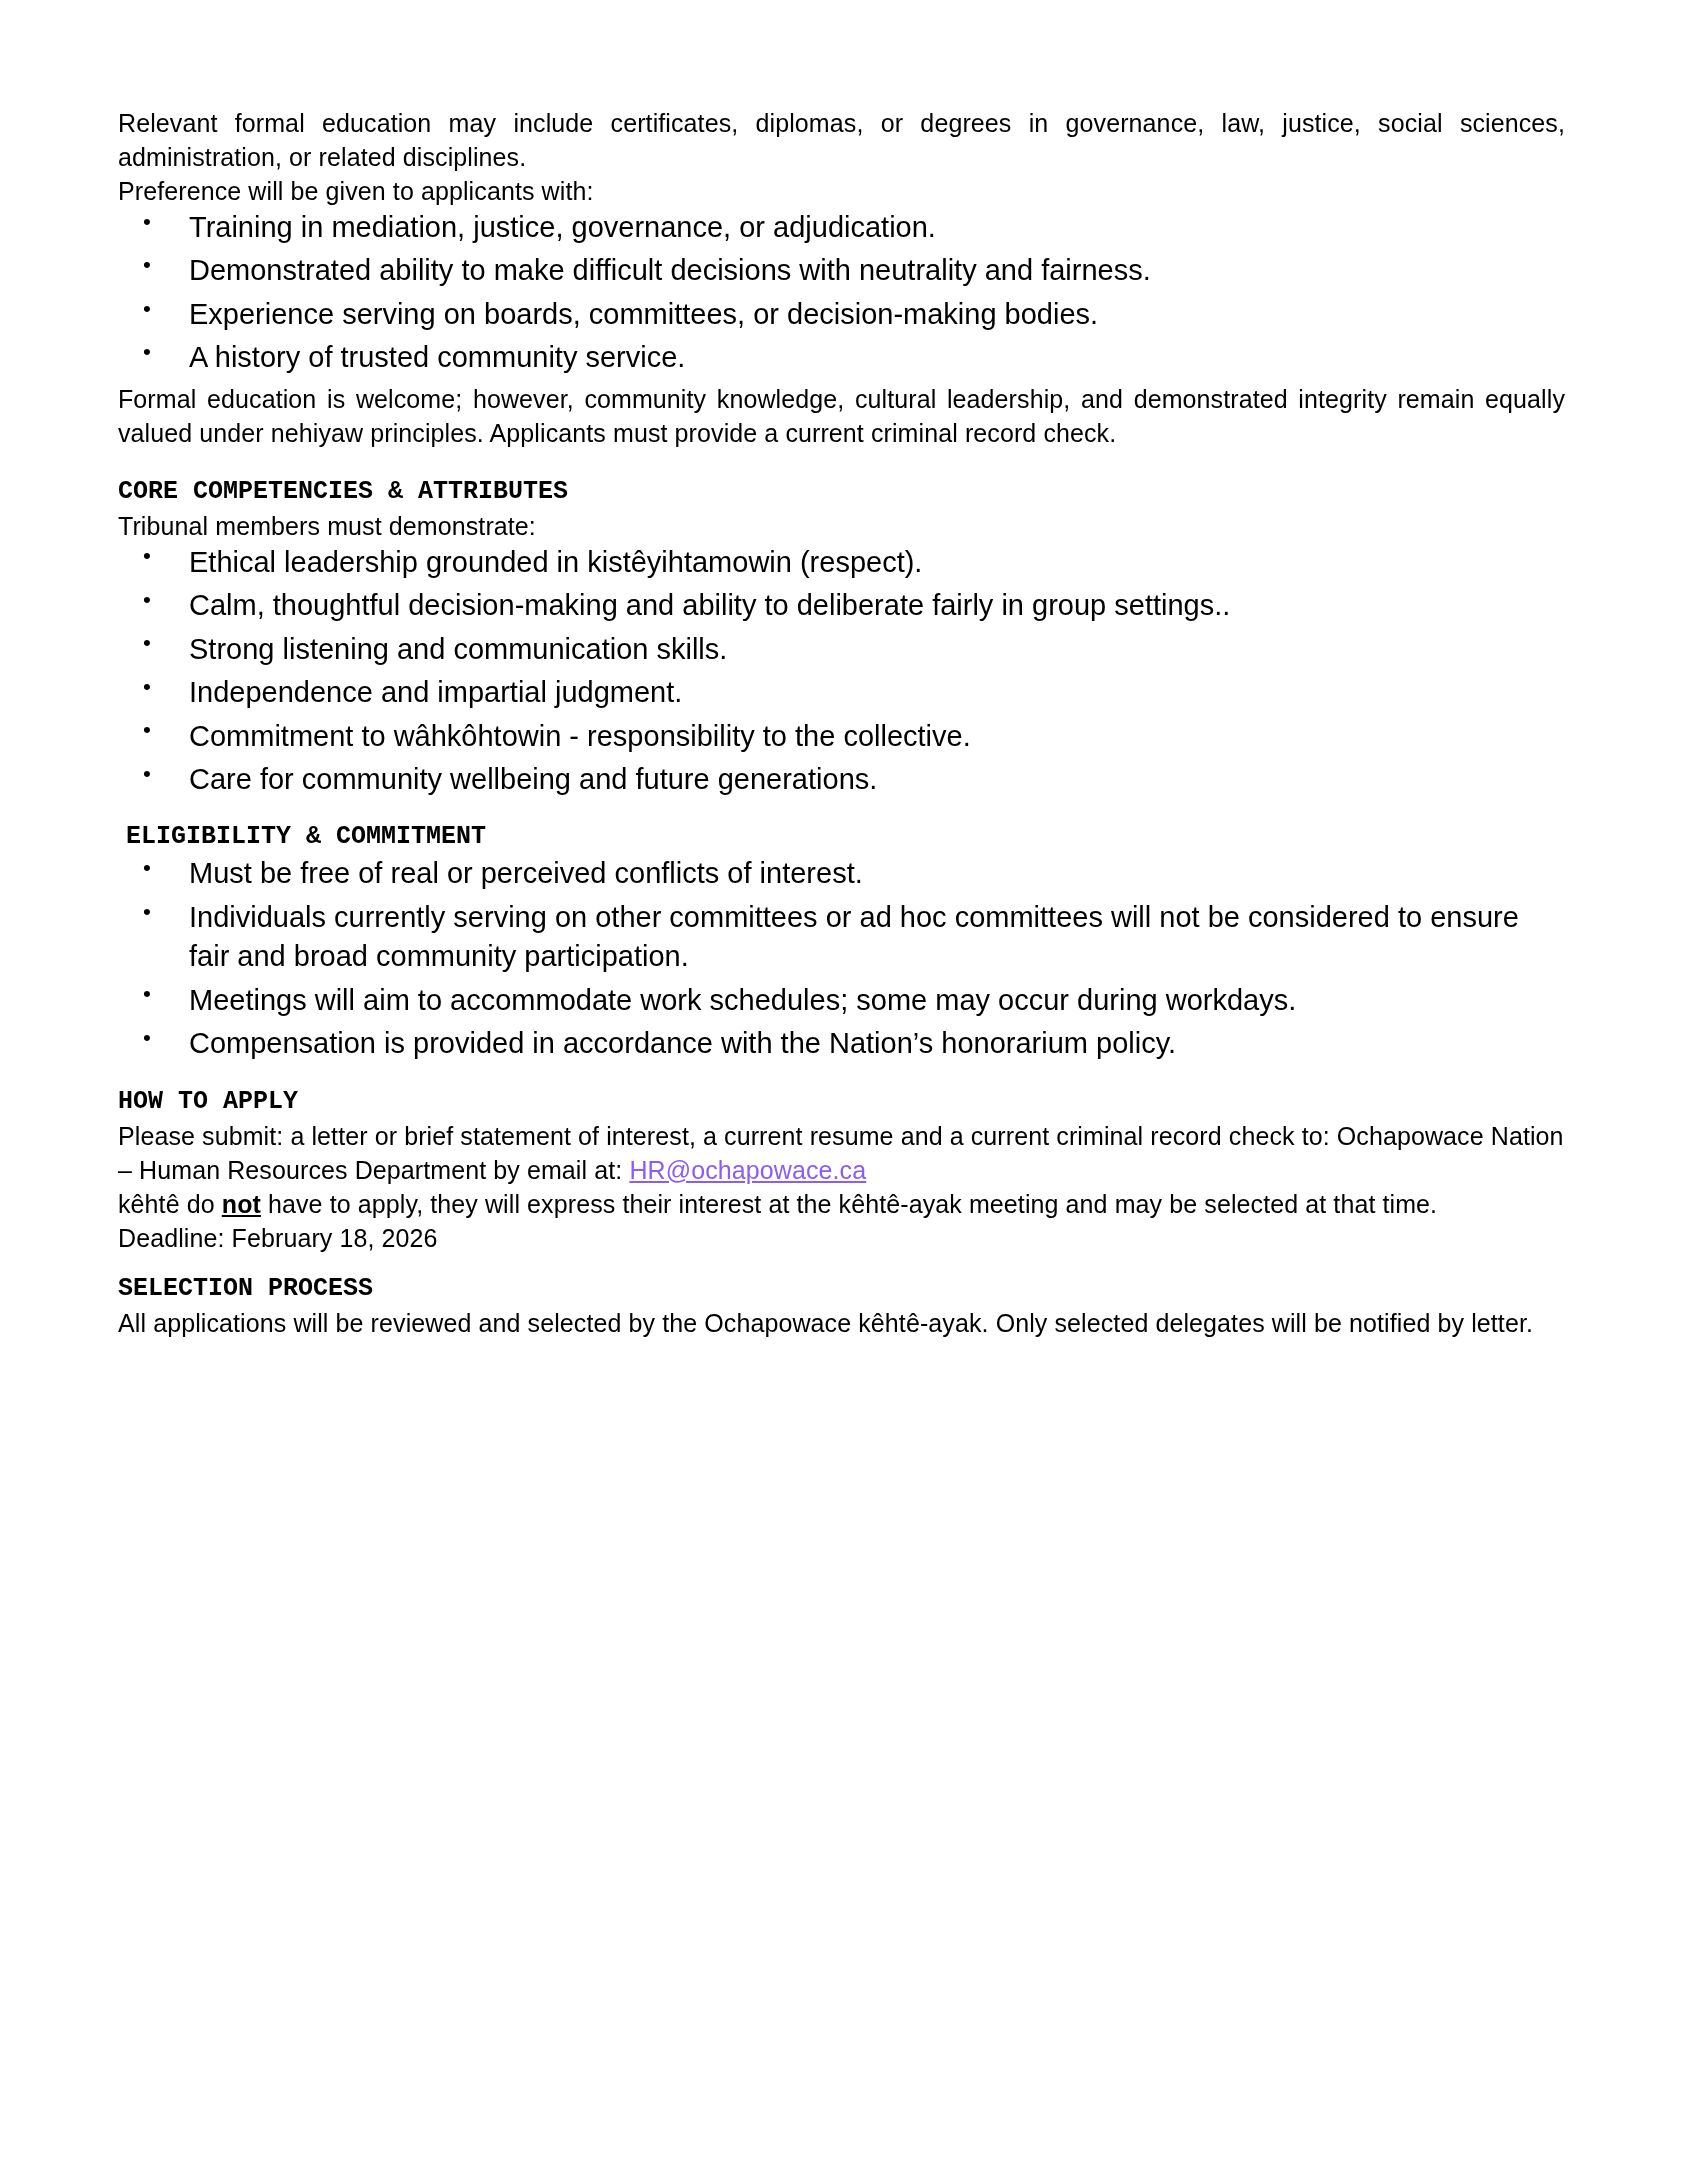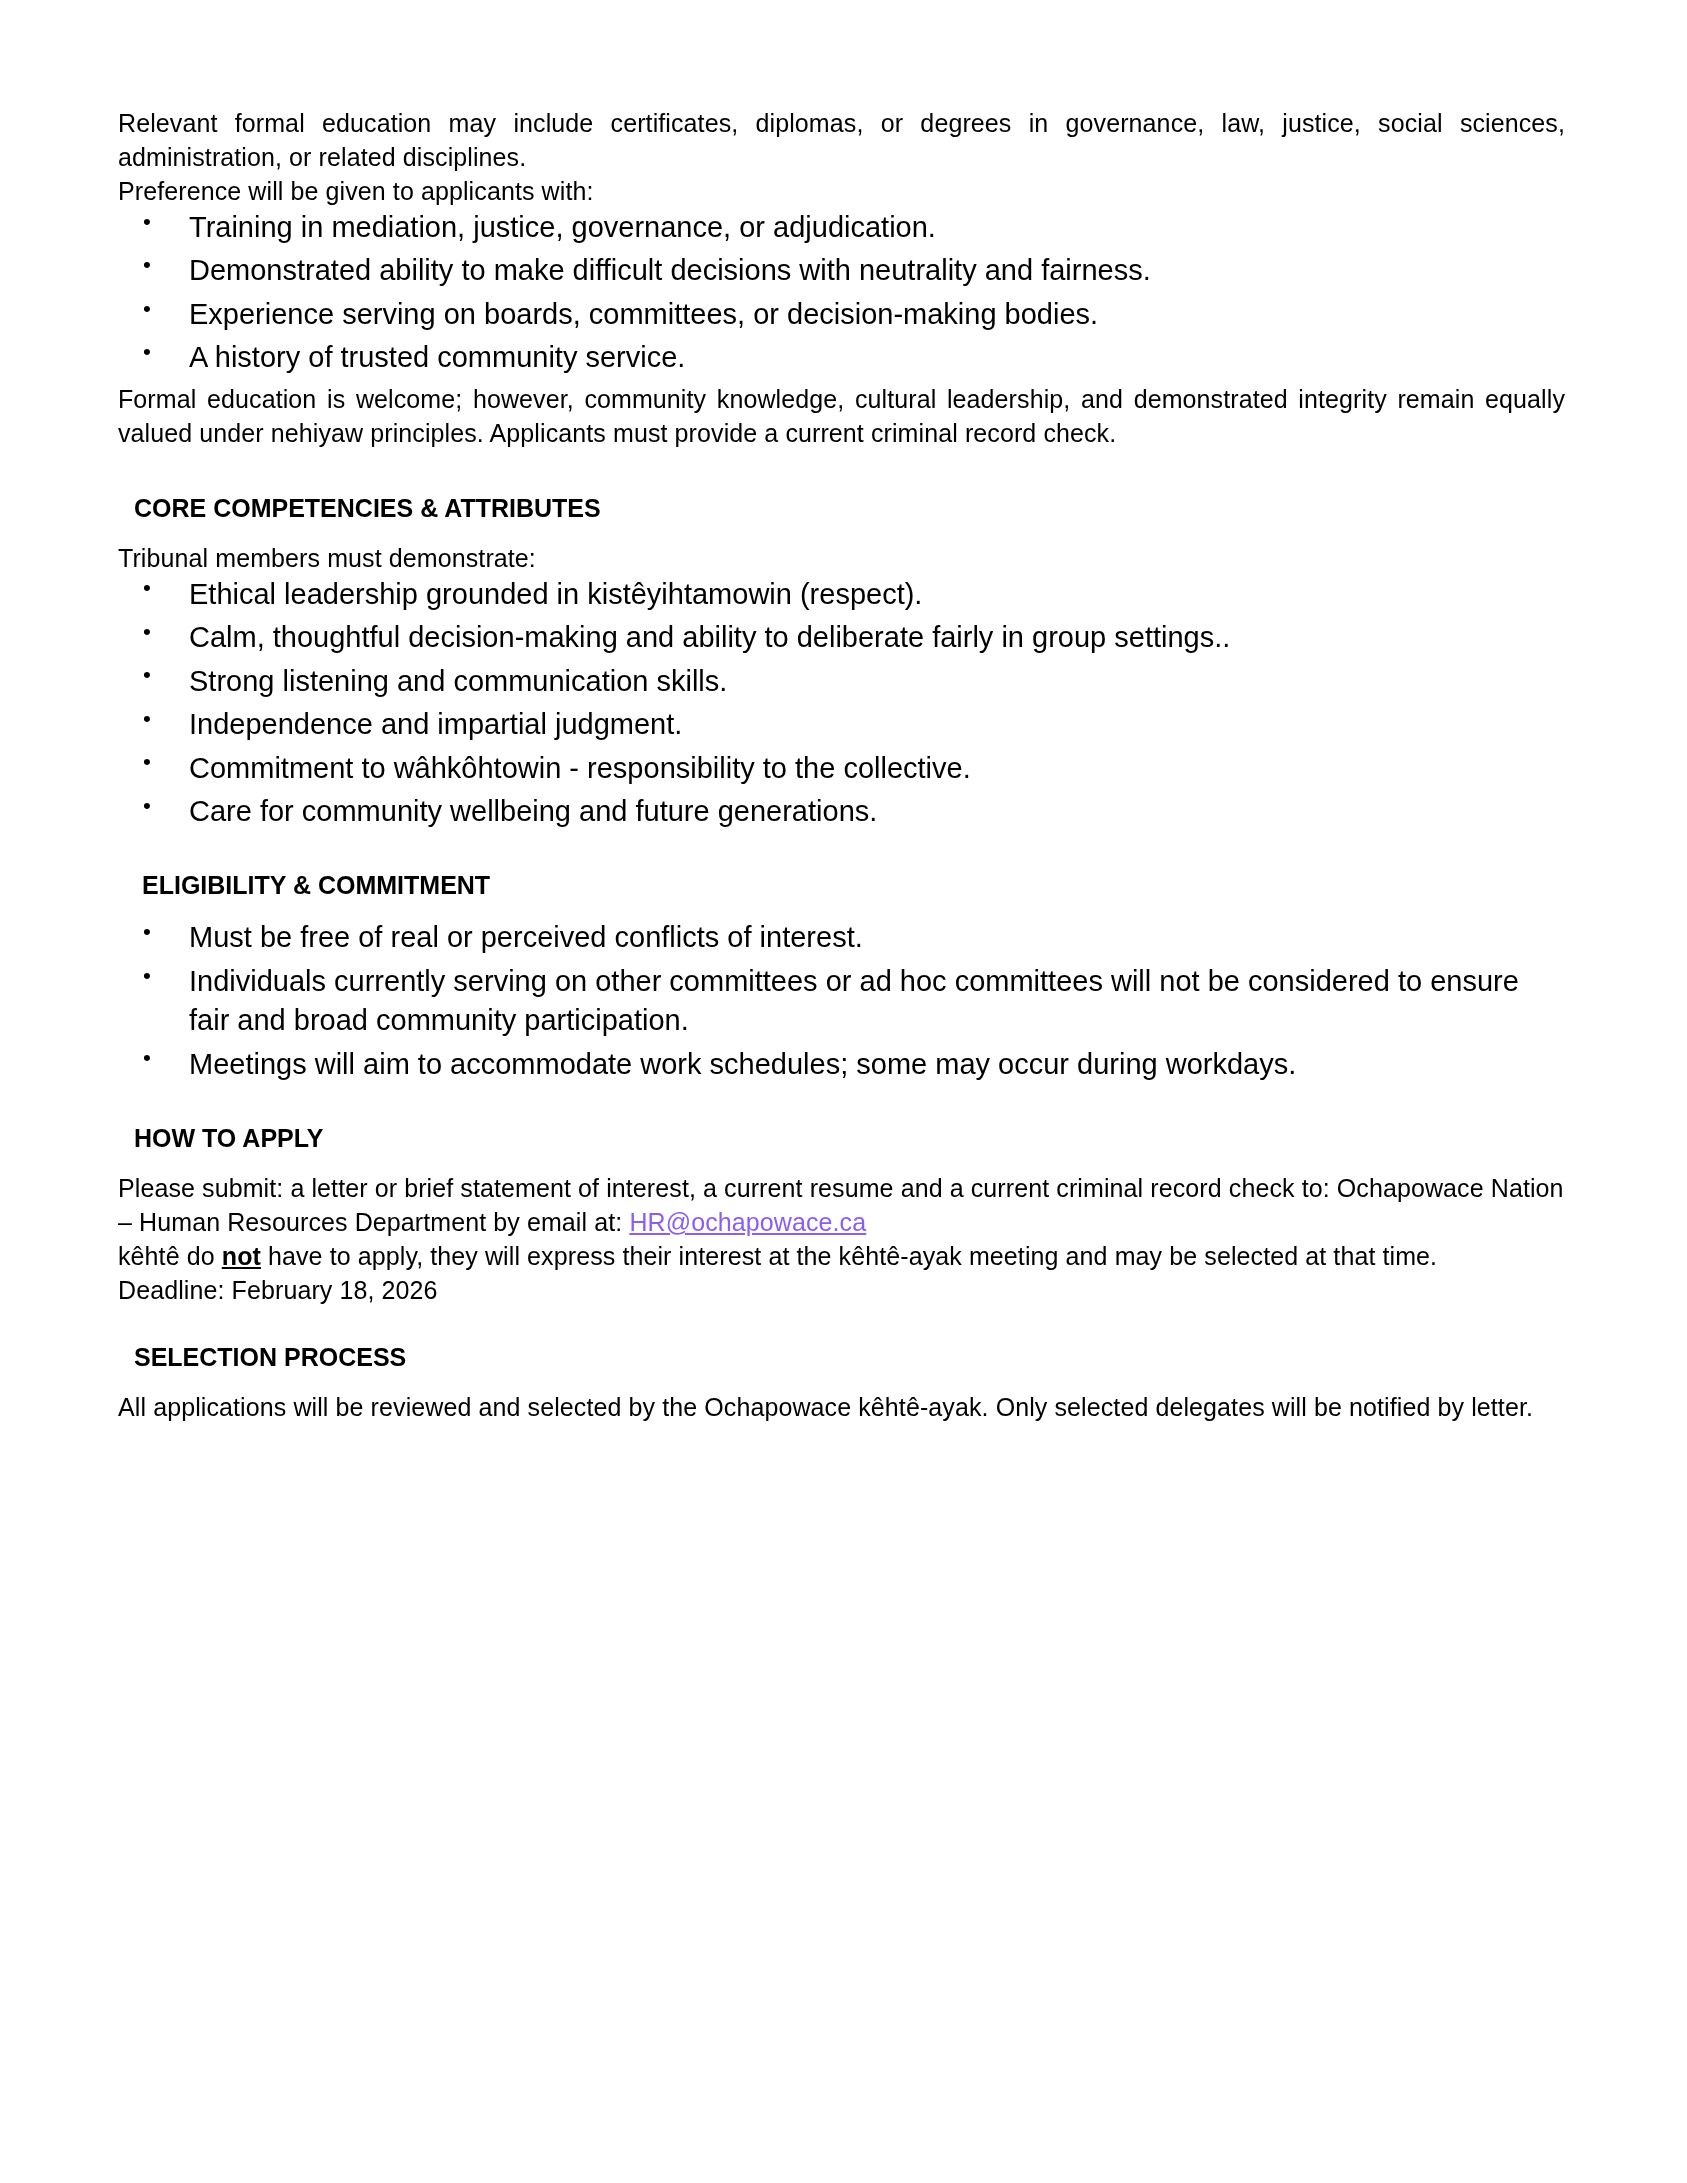--- a/index.html
+++ b/index.html
@@ -25,24 +25,25 @@
     margin: 0;
     font-size: 25px;
     line-height: 1.36;
     letter-spacing: 0.1px;
   }
   p.justified {
     text-align: justify;
     text-align-last: left;
   }
   h2.section-heading {
-    margin: 16px;
+    margin: 0;
     font-size: 25px;
     font-weight: bold;
     line-height: 1.36;
+    font-family: Liberation Mono, monospace;
   }
   .spacer-sm { height: 17px; }
   .spacer-md { height: 25px; }
   ul.bullets {
     margin: 0;
     padding: 0;
     list-style: none;
   }
   ul.bullets > li {
     position: relative;
@@ -102,20 +103,21 @@
   </ul>
 
   <div class="spacer-sm"></div>
 
   <h2 class="section-heading heading-indent">ELIGIBILITY &amp; COMMITMENT</h2>
 
   <ul class="bullets">
     <li>Must be free of real or perceived conflicts of interest.</li>
     <li>Individuals currently serving on other committees or ad hoc committees will not be considered to ensure fair and broad community participation.</li>
     <li>Meetings will aim to accommodate work schedules; some may occur during workdays.</li>
+    <li>Compensation is provided in accordance with the Nation’s honorarium policy.</li>
   </ul>
 
   <div class="spacer-sm"></div>
 
   <h2 class="section-heading">HOW TO APPLY</h2>
 
   <p class="body-text"><span>Please submit: a letter or brief statement of interest, a current resume and a current criminal record check to: Ochapowace Nation – Human Resources Department by email at: </span><a class="email-link" href="#">HR@ochapowace.ca</a></p>
 
   <p class="body-text"><span>kêhtê do </span><strong class="not-word">not</strong><span> have to apply, they will express their interest at the kêhtê-ayak meeting and may be selected at that time.</span></p>
 

